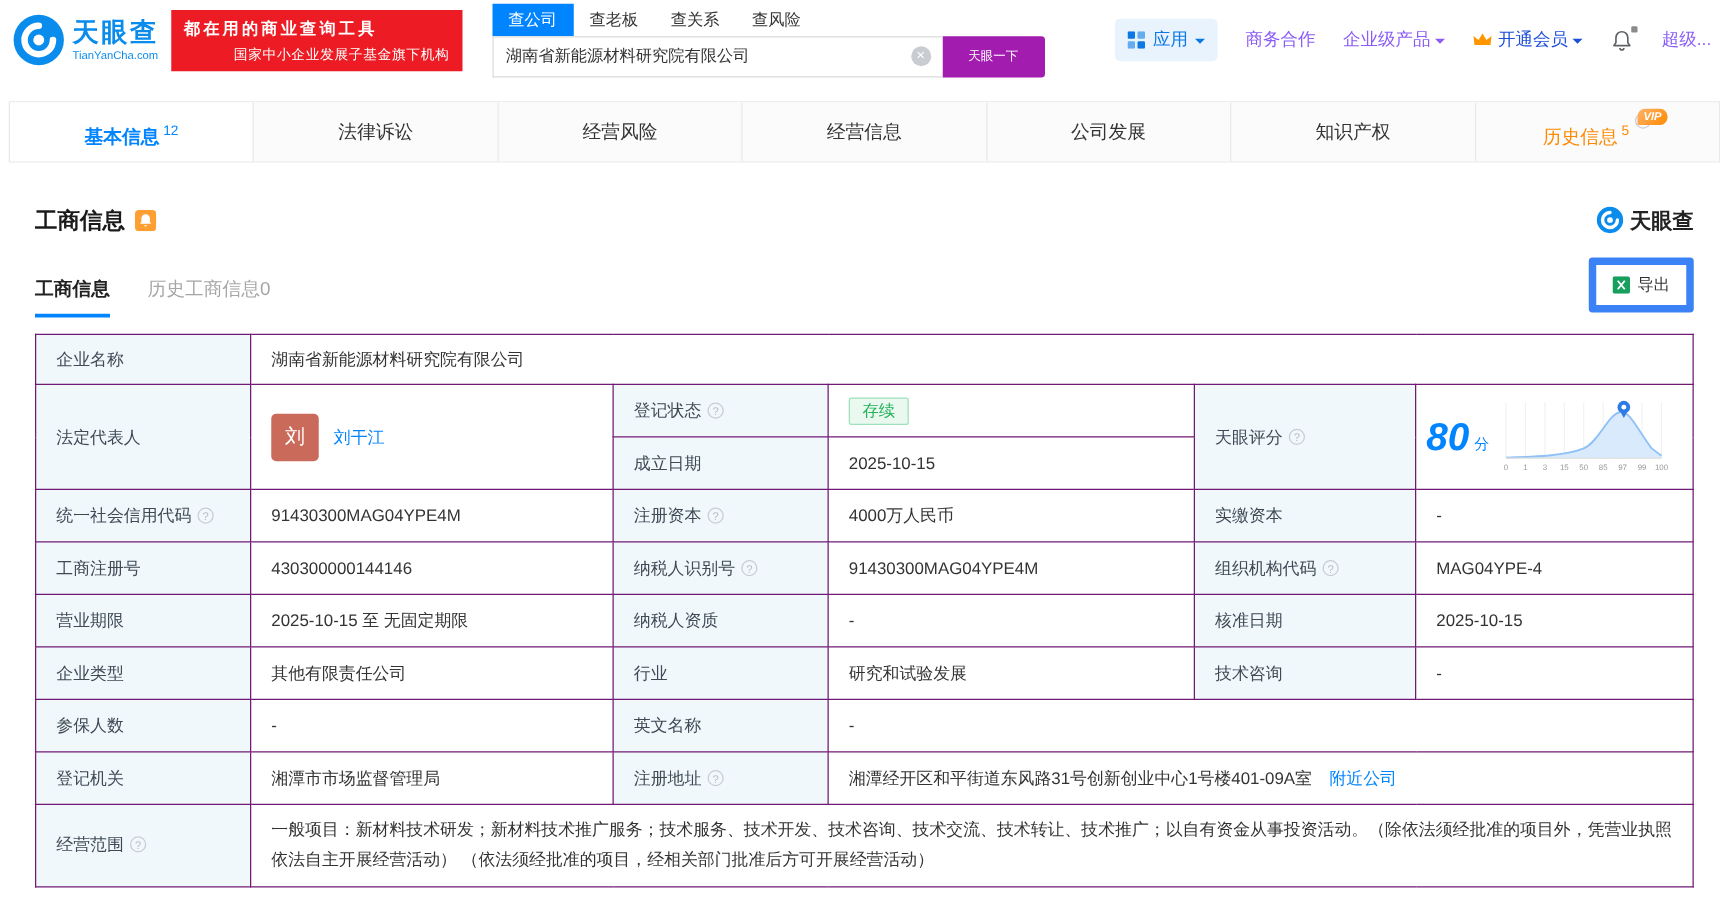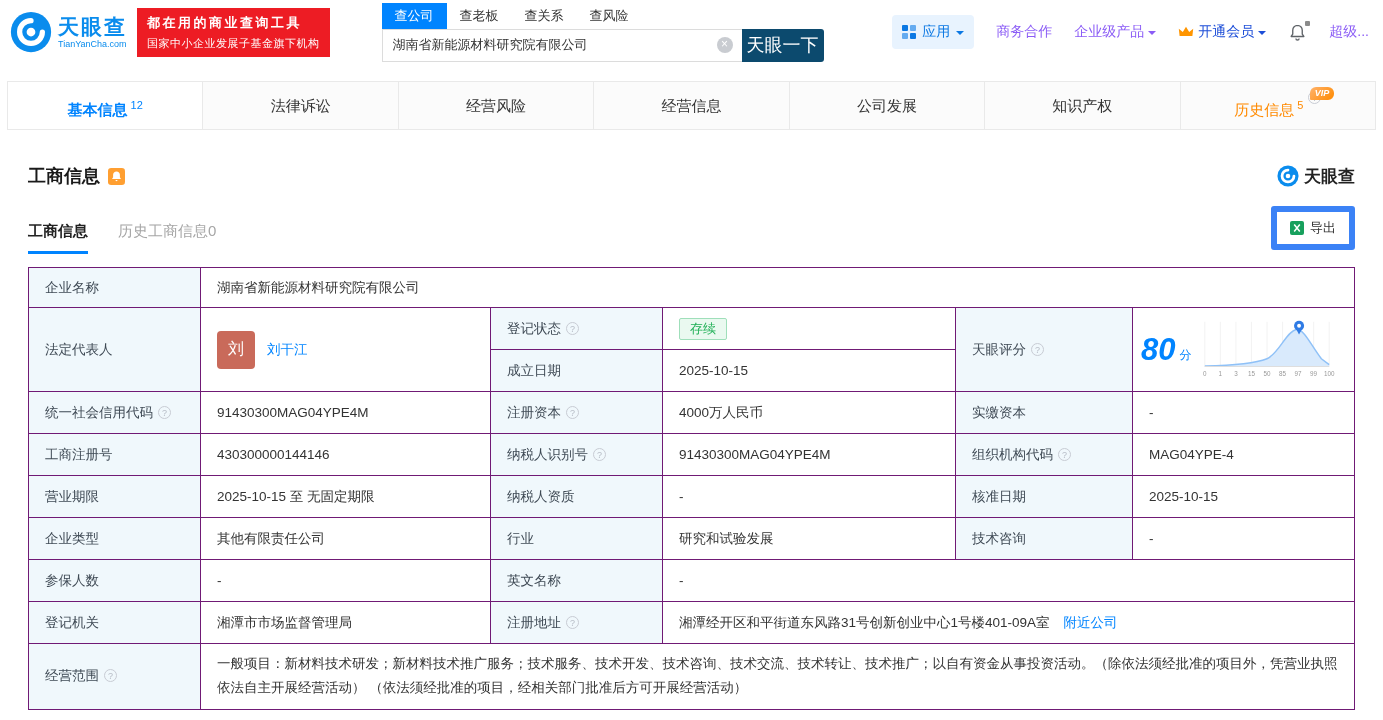--- a/index.html
+++ b/index.html
@@ -7,31 +7,31 @@
   body { font-family: "Liberation Sans", "DejaVu Sans", sans-serif; color: #333; background: #fff; }
   a { text-decoration: none; }
 
   
   .topbar { display: flex; align-items: center; height: 64px; padding: 0 14px 0 10px; }
   .logo { display: flex; align-items: center; gap: 6px; cursor: pointer; flex: none; }
   .logo-cn { font-size: 21px; font-weight: 700; color: #0a8ced; letter-spacing: 2px; line-height: 1.1; }
   .logo-en { font-size: 9px; color: #0a8ced; }
   .promo { background: #ed1c24; color: #fff; padding: 6px 10px; margin-left: 10px; flex: none; }
   .promo1 { font-size: 13px; font-weight: 700; letter-spacing: 2.5px; }
-  .promo2 { font-size: 11px; letter-spacing: 0.5px; margin-top: 4px; }
-  .search-area { margin-left: 32px; flex: none; padding-left: 20px; }
+  .promo2 { font-size: 11px; letter-spacing: 0.5px; margin-top: 4px; margin-left: 40px; }
+  .search-area { margin-left: 4px; flex: none; padding-left: 20px; }
   .search-tabs { display: flex; }
   .stab { font-size: 13px; padding: 4px 13px; cursor: pointer; color: #333; }
   .stab.active { background: #0084ff; color: #fff; }
   .search-row { display: flex; }
   .search-box { position: relative; width: 360px; }
   .search-input { width: 100%; height: 33px; border: 1px solid #dcdcdc; border-right: none; padding: 0 32px 0 10px; font-size: 13px; color: #333; outline: none; font-family: inherit; }
   .clear-icon { position: absolute; right: 9px; top: 8px; width: 16px; height: 16px; background: #c9ccd1; border-radius: 50%; color: #fff; font-size: 12px; line-height: 15px; text-align: center; cursor: pointer; }
   .clear-icon::before { content: "×"; }
-  .search-btn { width: 82px; height: 33px; background: #0c4a6e; color: #fff; border: none; font-size: 18px; border-radius: 0 3px 3px 0; cursor: pointer; font-family: inherit; }
+  .search-btn { width: 82px; height: 33px; background: #a21caf; color: #fff; border: none; font-size: 10px; border-radius: 0 3px 3px 0; cursor: pointer; font-family: inherit; }
   .right-nav { margin-left: auto; display: flex; align-items: center; gap: 22px; font-size: 14px; flex: none; }
   .apps-btn { display: flex; align-items: center; gap: 6px; background: #e8f3fe; color: #0b78e3; padding: 8px 10px; border-radius: 4px; cursor: pointer; }
   .caret { width: 0; height: 0; border: 4px solid transparent; border-top-color: currentColor; margin-top: 5px; display: inline-block; }
   .nav-item { display: flex; align-items: center; gap: 4px; cursor: pointer; white-space: nowrap; color: #8b5cf6; }
   .nav-item.vip { color: #1d4ed8; }
   .bell-wrap { position: relative; cursor: pointer; display: flex; }
   .bell-dot { position: absolute; top: -2px; right: -3px; width: 5px; height: 5px; background: #8b8b8b; border-radius: 1px; }
 
   
   .main-tabs { display: flex; margin: 17px 7px 0; border: 1px solid #e9e9e9; }

